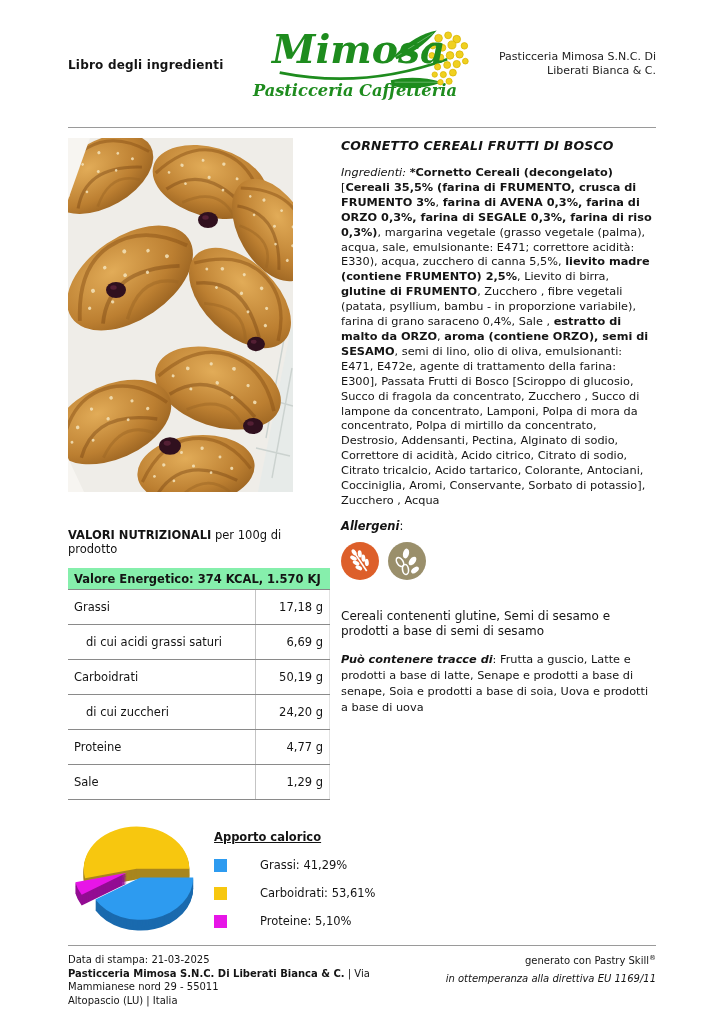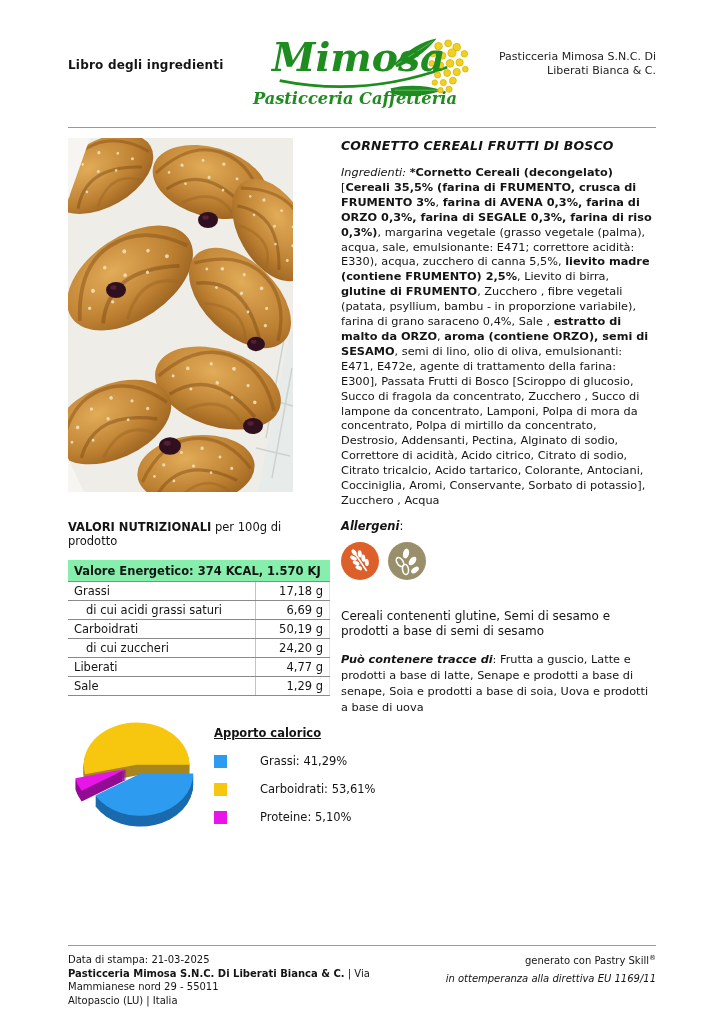--- a/index.html
+++ b/index.html
@@ -4,39 +4,39 @@
 <style>
   * { margin:0; padding:0; box-sizing:border-box; }
   html,body { background:#ffffff; }
   body { font-family:"DejaVu Sans","Liberation Sans",sans-serif; color:#141414; }
   .page { position:relative; width:724px; height:1024px; background:#fff; overflow:hidden; }
 
   
   .header { position:absolute; left:68px; top:0; width:588px; height:128px;
             border-bottom:1px solid #9a9a9a; display:flex; }
   .hdr-left { width:170px; padding-top:58px; font-size:12px; font-weight:bold; letter-spacing:.2px; }
-  .hdr-logo { flex:1; display:flex; justify-content:center; align-items:flex-start; padding-top:34px; }
+  .hdr-logo { flex:1; display:flex; justify-content:center; align-items:flex-start; padding-top:26px; }
   .hdr-right { width:170px; padding-top:50px; text-align:right; font-size:11px; line-height:14px; color:#222; }
 
   .b { font-weight:bold; }
   .i { font-style:italic; }
 
   
   .main { position:absolute; left:68px; top:138px; width:588px; display:flex; gap:11px; }
   .col-left { width:262px; flex:none; }
   .col-right { width:315px; flex:none; }
 
   .photo-wrap { width:225px; height:354px; }
   .photo-wrap svg { display:block; }
 
-  .nut-heading { margin-top:28px; font-size:11.5px; }
+  .nut-heading { margin-top:36px; font-size:11.5px; }
   table.nutrition { margin-top:12px; width:262px; border-collapse:collapse; font-size:11.5px; }
   table.nutrition th { background:#86efac; text-align:left; font-weight:bold;
         padding:4px 6px 3px 6px; border-bottom:1px solid #8a8a8a; }
-  table.nutrition td { padding:2px 6px; border-bottom:1px solid #8a8a8a; }
+  table.nutrition td { padding:10px 6px; border-bottom:1px solid #8a8a8a; }
   table.nutrition td.lbl { width:187px; }
   table.nutrition td.ind { padding-left:18px; }
   table.nutrition td.val { text-align:right; border-left:1px solid #c4c4c4; border-right:1px solid #e2e2e2; }
 
   .pie-section { margin-top:16px; display:flex; align-items:flex-start; width:330px; }
   .pie-box { width:132px; flex:none; margin-left:4px; }
   .legend { margin-left:10px; padding-top:14px; font-size:11.5px; }
   .legend-title { font-weight:bold; text-decoration:underline; margin-bottom:14px; }
   .lg-row { display:flex; align-items:center; margin-bottom:14px;gap:23px; }
   .sw { width:13px; height:13px; flex:none; margin-right:10px; display:inline-block; }
@@ -192,21 +192,21 @@
             </tr>
             <tr>
               <td class="lbl">Carboidrati</td>
               <td class="val">50,19 g</td>
             </tr>
             <tr>
               <td class="lbl ind">di cui zuccheri</td>
               <td class="val">24,20 g</td>
             </tr>
             <tr>
-              <td class="lbl">Liberati</td>
+              <td class="lbl">Proteine</td>
               <td class="val">4,77 g</td>
             </tr>
             <tr>
               <td class="lbl">Sale</td>
               <td class="val">1,29 g</td>
             </tr>
           </tbody>
       </table>
 
       <div class="pie-section">

